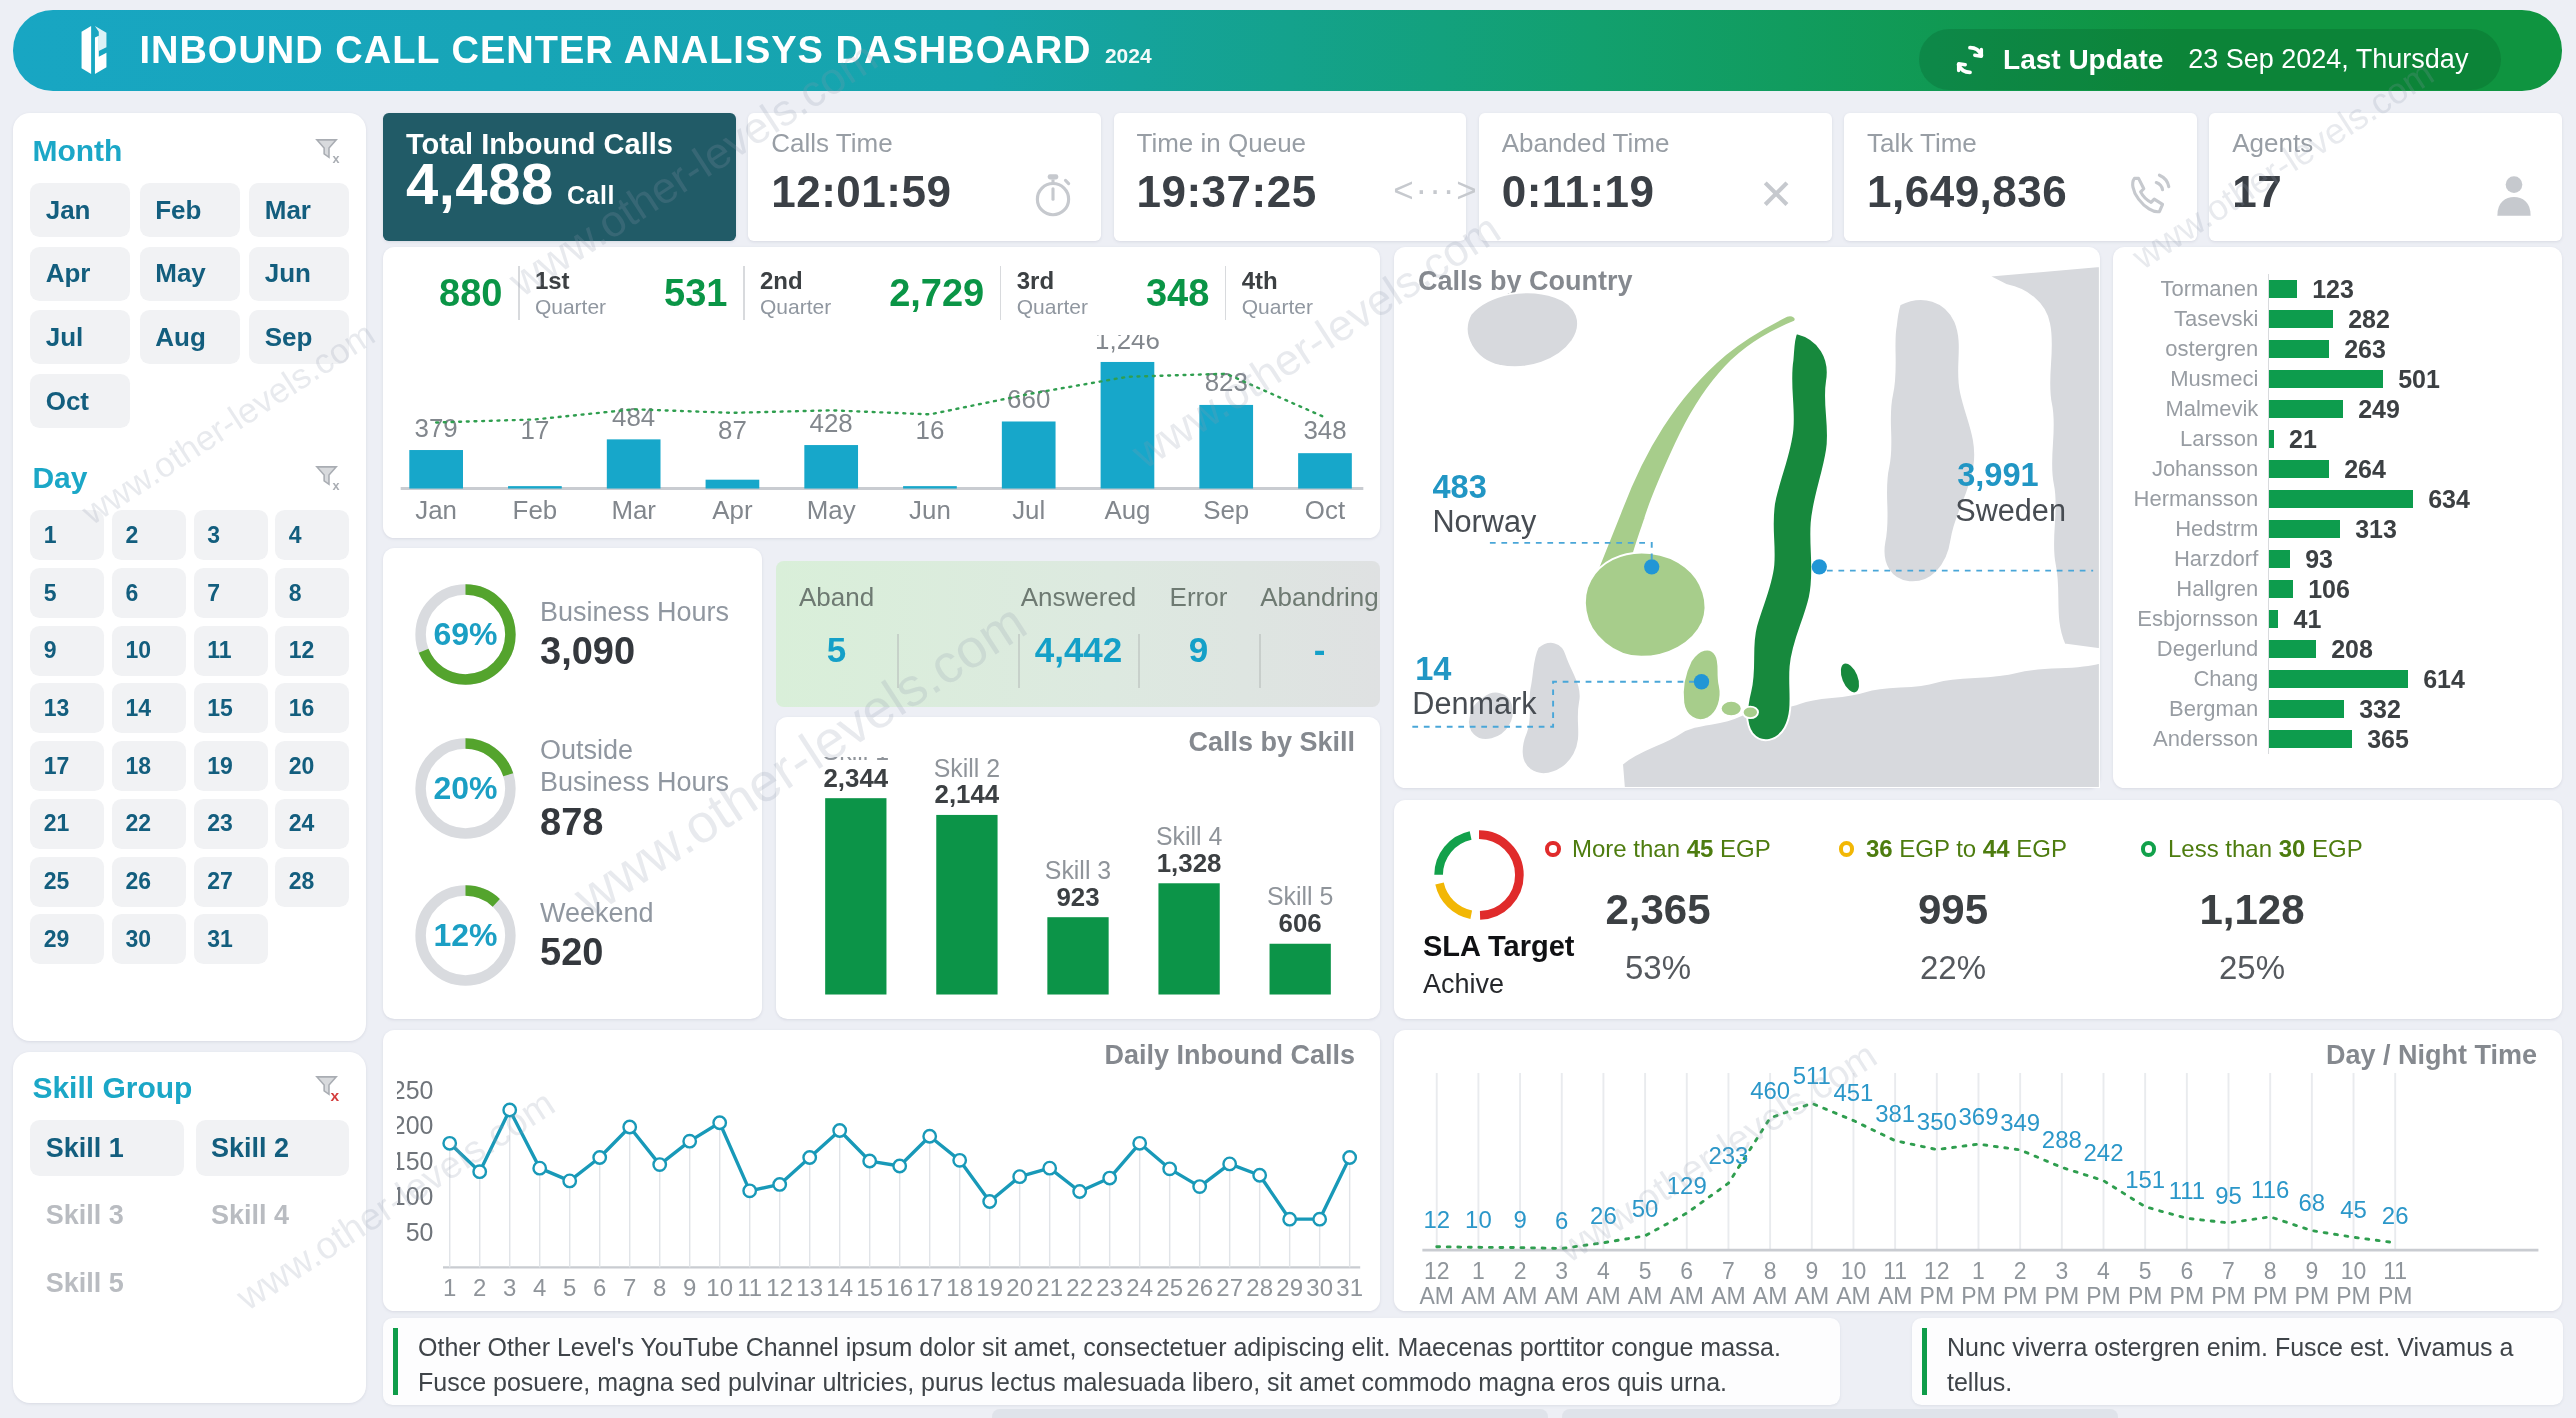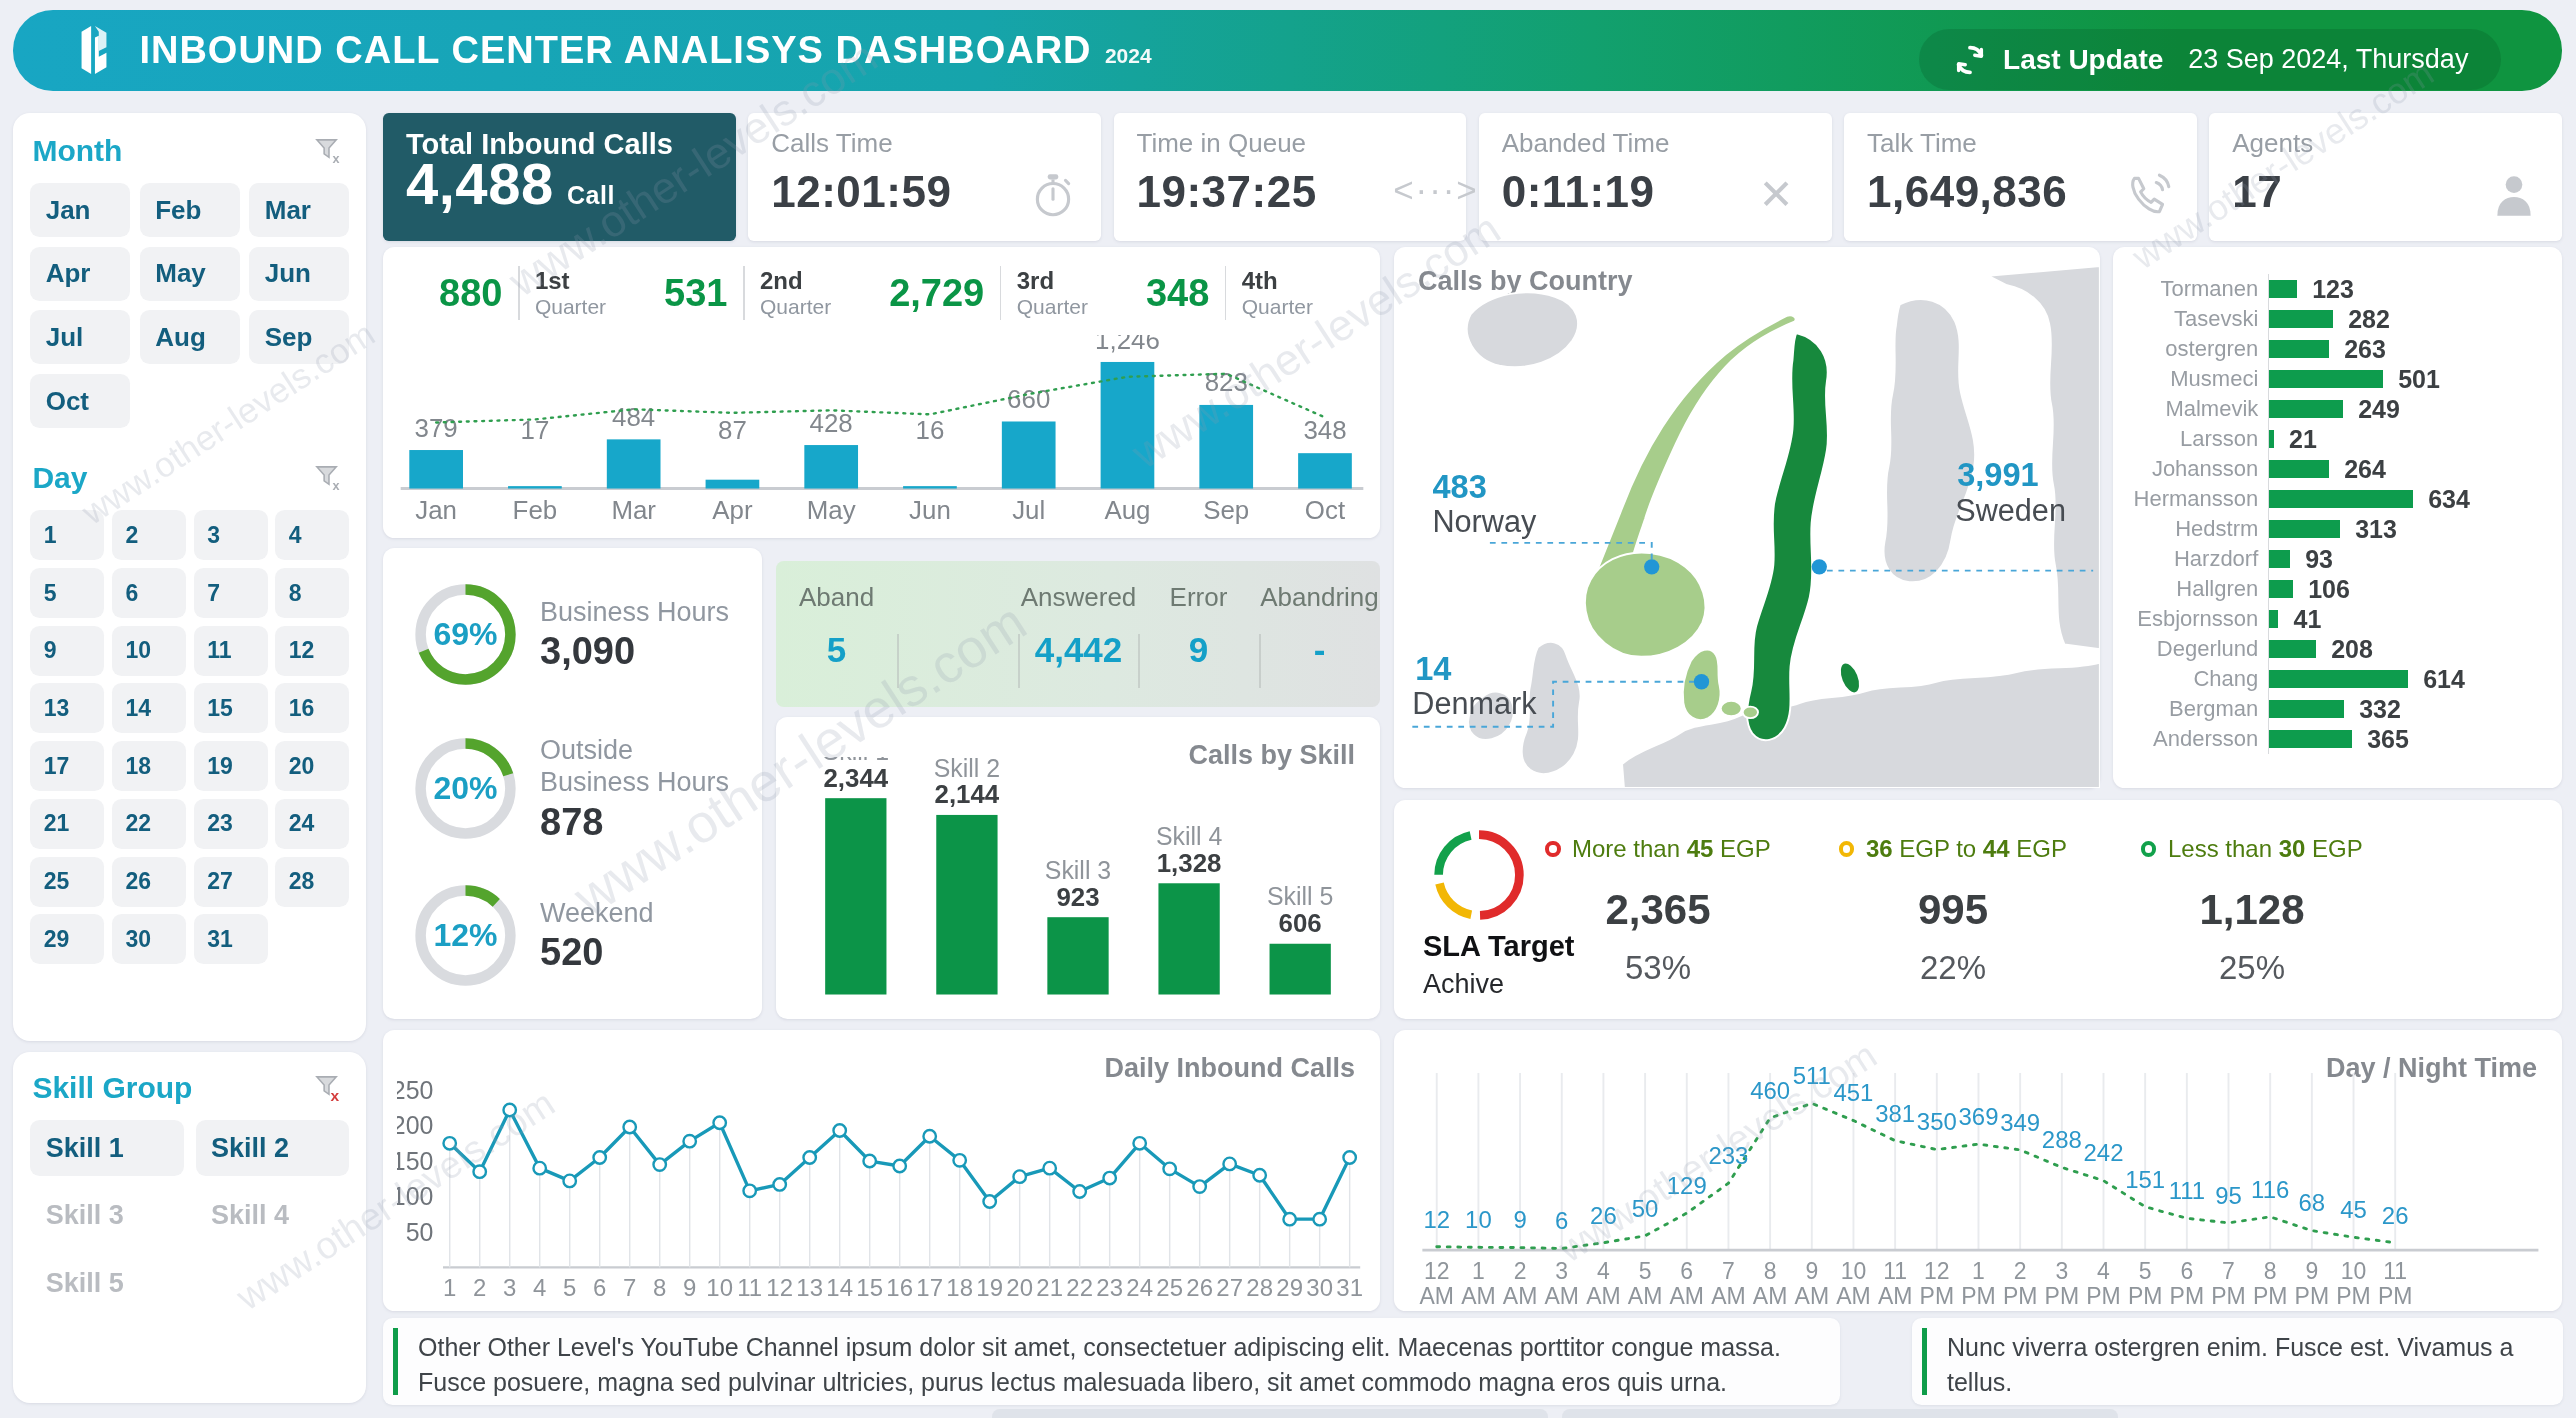--- a/index.html
+++ b/index.html
@@ -62,21 +62,21 @@
   .hours-text{margin-left:21px;}
   .hours-label{font-size:27px;color:#9097a0;line-height:1.2;max-width:201px;}
   .hours-value{font-size:38px;font-weight:bold;color:#34383d;margin-top:1.9px;}
   #strip-status{left:776px;top:561px;width:604px;height:146px;border-radius:7.7px;
     background:linear-gradient(90deg,#d9efd9 0%,#dde9e0 55%,#dfe1e2 100%);box-shadow:none;}
   .st-col{position:absolute;top:0;height:100%;text-align:center;}
   .st-head{font-size:26px;color:#6e7a72;margin-top:21px;}
   .st-val{font-size:35px;font-weight:bold;color:#14a0c8;margin-top:17px;}
   .st-sep{position:absolute;top:73px;width:1.9px;height:54px;background:#b6bcb9;opacity:.55;}
   #card-skills{left:776px;top:717px;width:604px;height:302px;}
-  .chart-title{position:absolute;top:23px;right:25px;font-size:27px;font-weight:bold;color:#85898f;}
+  .chart-title{position:absolute;top:10px;right:25px;font-size:27px;font-weight:bold;color:#85898f;}
   #card-map{left:1394px;top:247px;width:706px;height:541px;}
   .map-title{position:absolute;top:19px;left:24px;font-size:27px;font-weight:bold;color:#85898f;}
   #card-agents{left:2113px;top:247px;width:449px;height:541px;padding:27px 0 0 15.3px;box-sizing:border-box;}
   .ag-row{display:flex;align-items:center;height:30px;}
   .ag-name{width:130px;text-align:right;font-size:22px;color:#989da3;flex:0 0 auto;padding-right:9.6px;}
   .ag-bars{border-left:1.9px solid #d8dadd;display:flex;align-items:center;height:100%;flex:1;}
   .ag-bar{height:18px;background:#0d9c4d;}
   .ag-val{font-size:25px;font-weight:bold;color:#3c4043;margin-left:15.3px;}
   #card-sla{left:1394px;top:800px;width:1168px;height:219px;}
   .sla-donut{position:absolute;left:35px;top:25px;width:100px;height:100px;}

